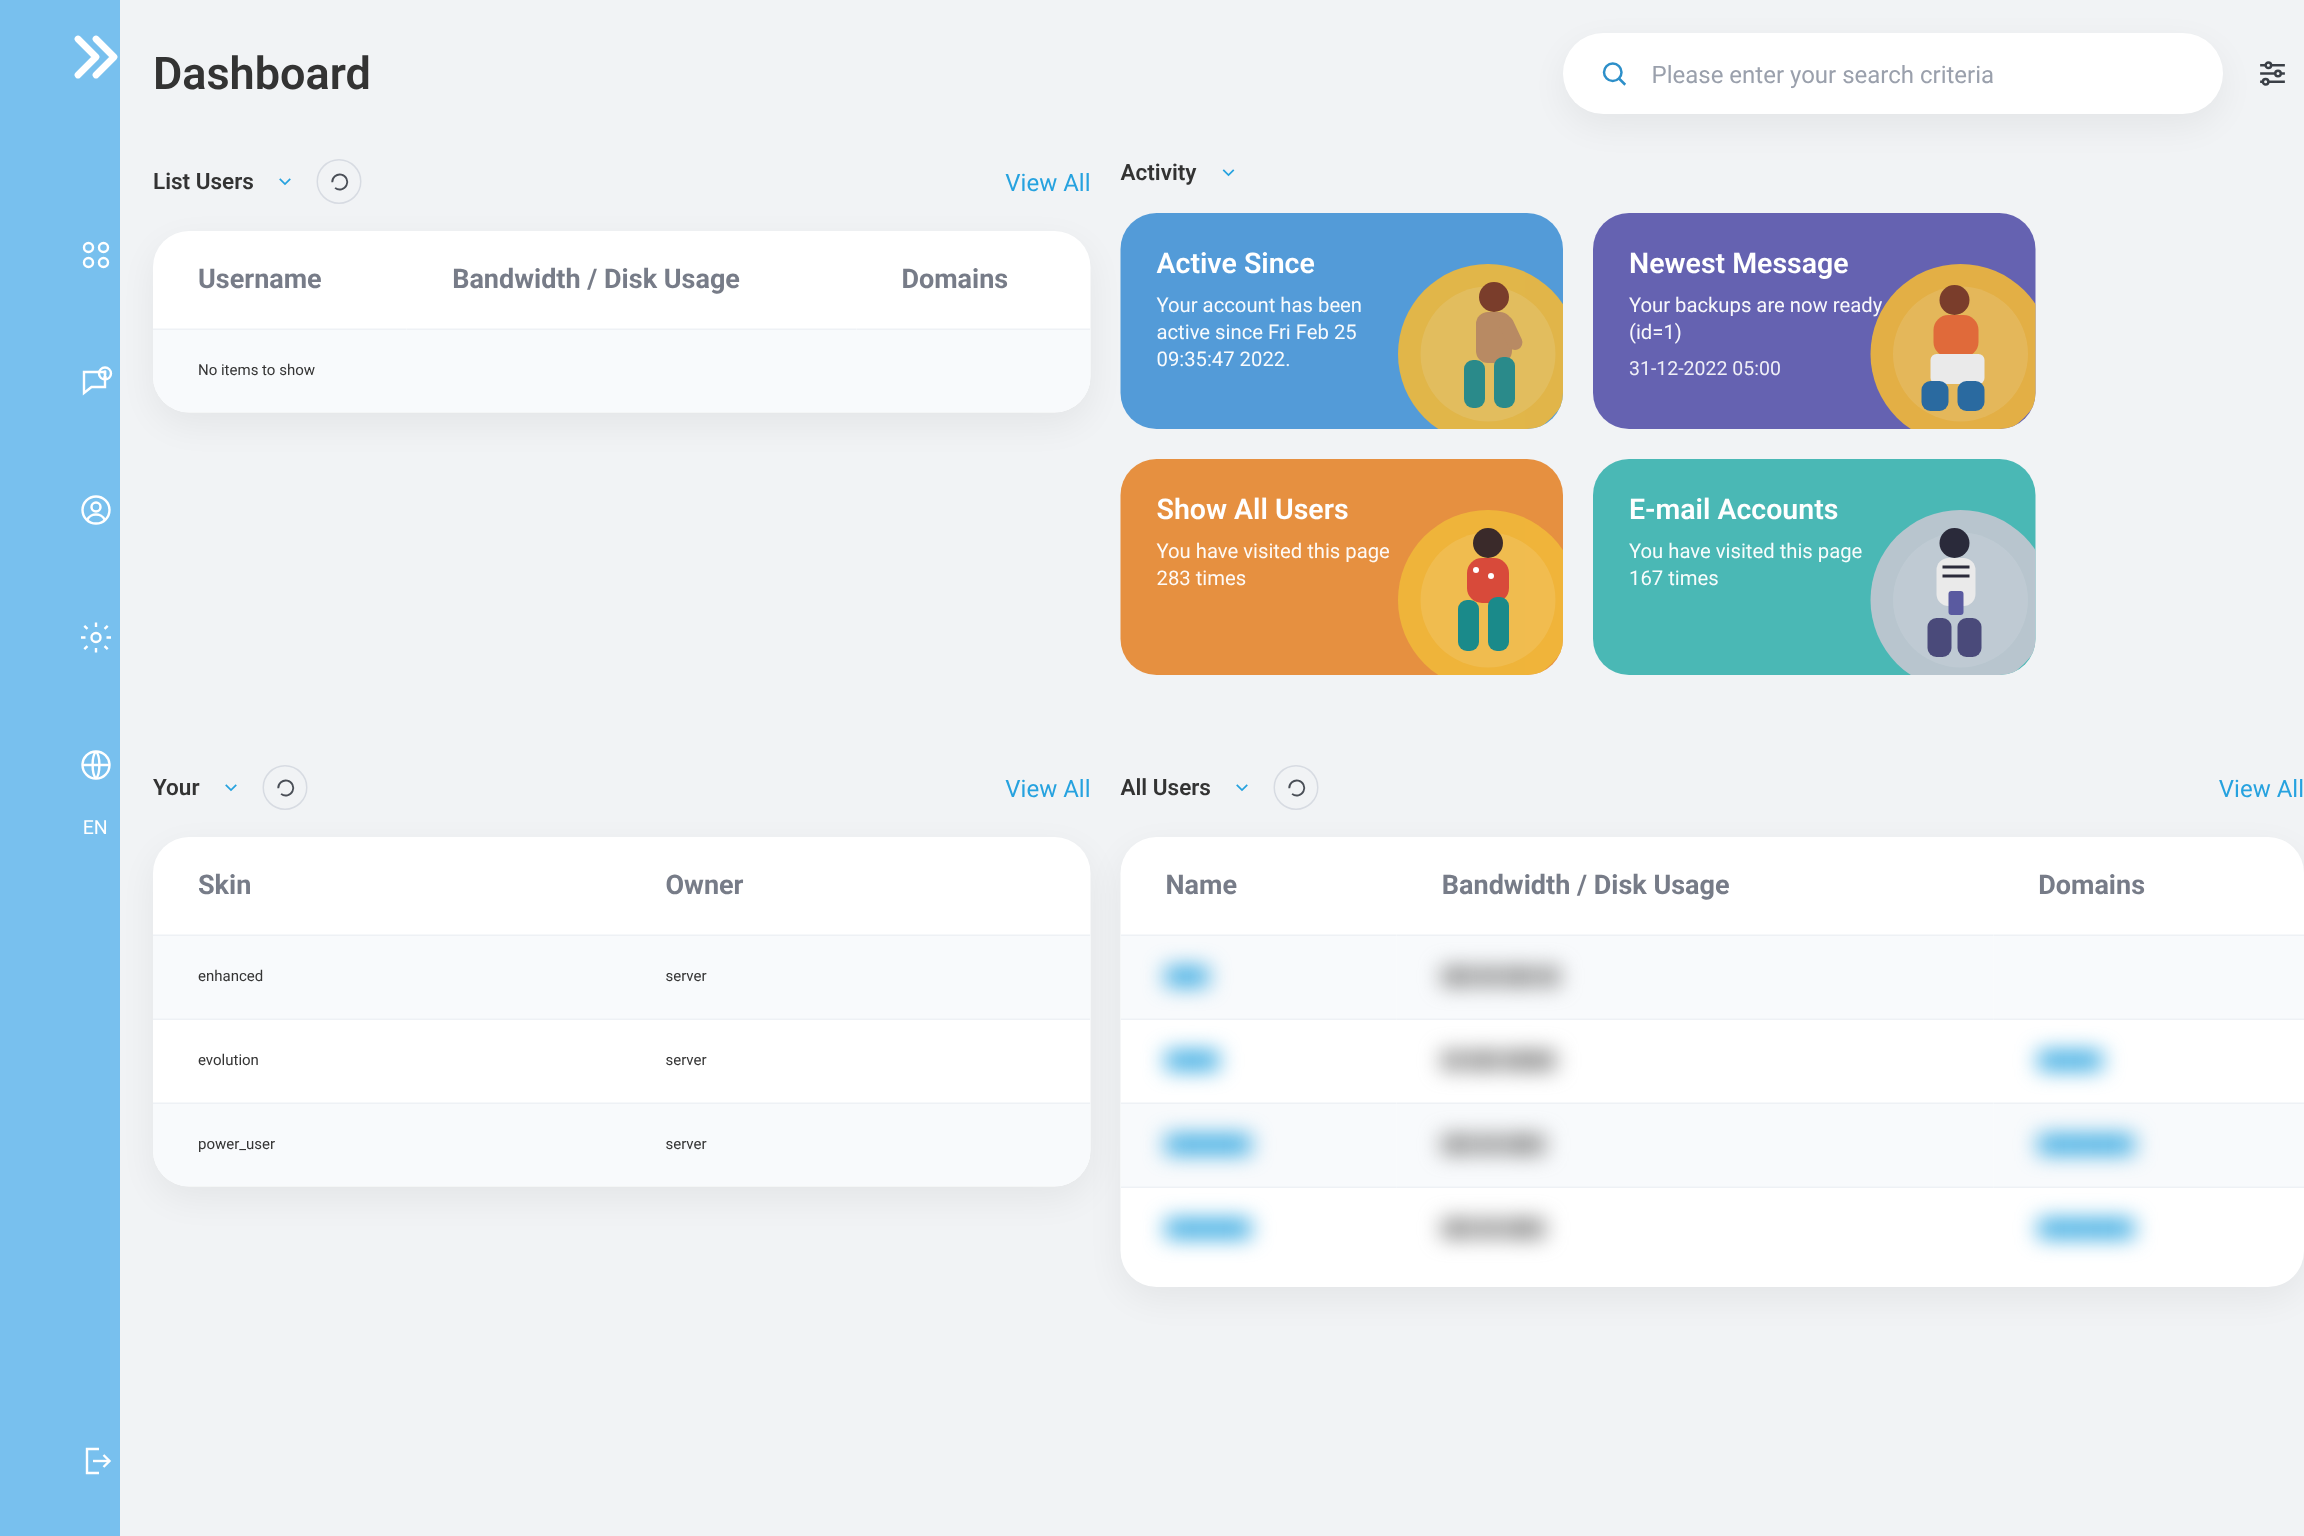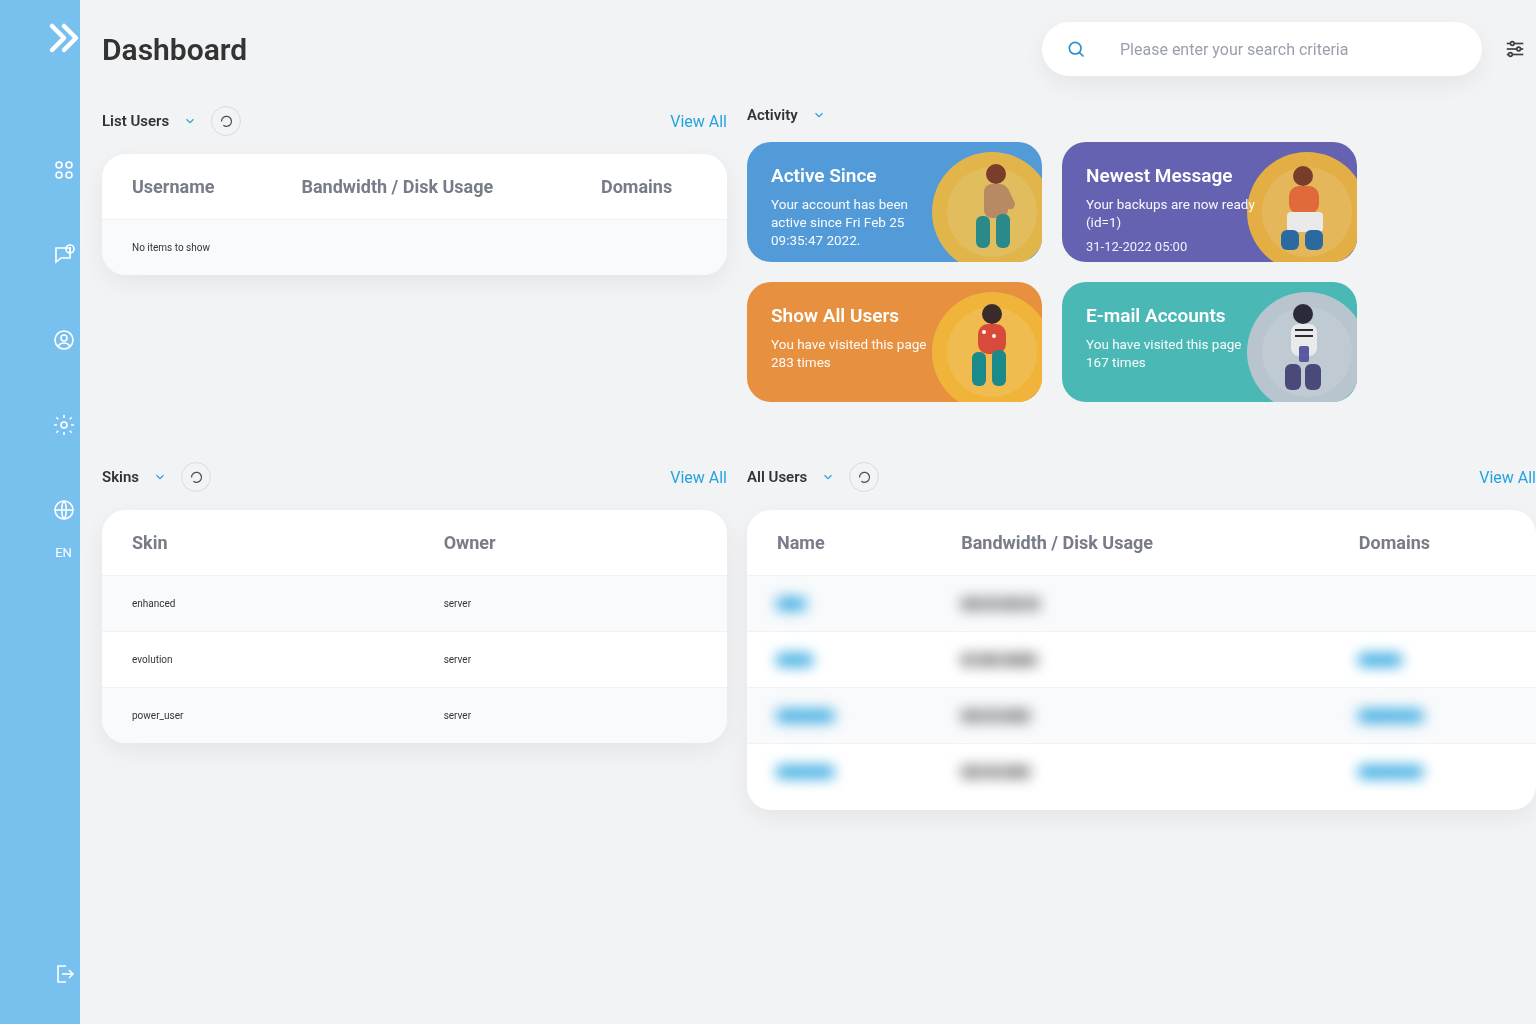--- a/index.html
+++ b/index.html
@@ -27,21 +27,21 @@
   .side-item{width:40px;height:40px;display:flex;align-items:center;justify-content:center;margin-bottom:45px;cursor:pointer;}
   .side-item svg{width:24px;height:24px;stroke:#fff;fill:none;stroke-width:1.6;}
   .lang-label{font-size:13px;text-align:center;margin-top:-30px;margin-bottom:40px;}
   .sidebar-spacer{flex:1;}
 
   
   .main{flex:1;padding:22px 0 0 22px;position:relative;}
   .topbar{display:flex;align-items:center;gap:20px;margin-bottom:30px;}
   .page-title{font-size:30px;font-weight:600;color:#333;}
   .topbar-spacer{flex:1;}
-  .search{flex: 0 0 440px;height:54px;background:#fff;border-radius:999px;display:flex;align-items:center;padding:0 24px;gap:34px;box-shadow:var(--shadow);}
+  .search{flex: 0 0 440px;height:54px;background:#fff;border-radius:999px;display:flex;align-items:center;padding:0 24px;gap:15px;box-shadow:var(--shadow);}
   .search input{border:none;outline:none;font-size:16px;flex:1;color:#555;}
   .search input::placeholder{color:#9aa0ac;}
   .settings-btn{width:26px;display:flex;align-items:center;justify-content:center;margin-right:8px;cursor:pointer;}
 
   
   .grid{display:grid;grid-template-columns:625px 1fr;gap:20px;padding-right:0;}
   .section{}
   .section-head{display:flex;align-items:center;gap:14px;margin-bottom:18px;}
   .section-title{font-size:15px;font-weight:600;color:#333;}
   .chev{display:flex;align-items:center;justify-content:center;cursor:pointer;}
@@ -53,21 +53,21 @@
   
   .card{background:#fff;border-radius:var(--card-radius);box-shadow:var(--shadow);overflow:hidden;}
   .tbl{width:100%;border-collapse:collapse;}
   .tbl th{text-align:left;font-weight:700;color:var(--heading);font-size:18px;padding:22px 30px;}
   .tbl td{padding:22px 30px;font-size:10px;border-top:1px solid #eef1f5;color:#353535;}
   .tbl tbody tr:nth-child(odd) td{background:#f8fafc;}
   .empty{color:#353535;}
 
   
   .activity-grid{display:grid;grid-template-columns:295px 295px;gap:20px;}
-  .act{border-radius:var(--card-radius);color:#fff;padding:22px 24px;height:120px;position:relative;overflow:hidden;cursor:pointer;}
+  .act{border-radius:var(--card-radius);color:#fff;padding:22px 24px;height:144px;position:relative;overflow:hidden;cursor:pointer;}
   .act h3{font-size:19px;font-weight:600;margin-bottom:8px;}
   .act p{font-size:13.5px;opacity:0.96;line-height:1.35;max-width:170px;}
   .act .ts{font-size:13px;margin-top:8px;opacity:0.9;}
   .act-blue{background:var(--col-blue);}
   .act-purple{background:var(--col-purple);}
   .act-orange{background:var(--col-orange);}
   .act-teal{background:var(--col-teal);}
   .blob{position:absolute;right:-10px;bottom:-10px;width:120px;height:120px;border-radius:50%;opacity:.9;}
   .blob::after{content:"";position:absolute;inset:15px;border-radius:50%;background:rgba(255,255,255,.12);}
   .person{position:absolute;right:16px;bottom:6px;width:80px;height:100px;}
@@ -269,21 +269,21 @@
             <p>You have visited this page 167 times</p>
           </div>
         </div>
       </section>
     </div>
 
     <div class="lower">
 
       <section class="section">
         <div class="section-head">
-          <div class="section-title">Skins</div>
+          <div class="section-title">Your</div>
           <div class="chev">
               <svg viewBox="0 0 24 24">
                 <polyline points="6 9 12 15 18 9"></polyline>
               </svg>
             </div>
           <div class="refresh">
               <svg viewBox="0 0 24 24">
                 <path d="M4 12a8 8 0 1 1 3 6"></path>
               </svg>
             </div>

